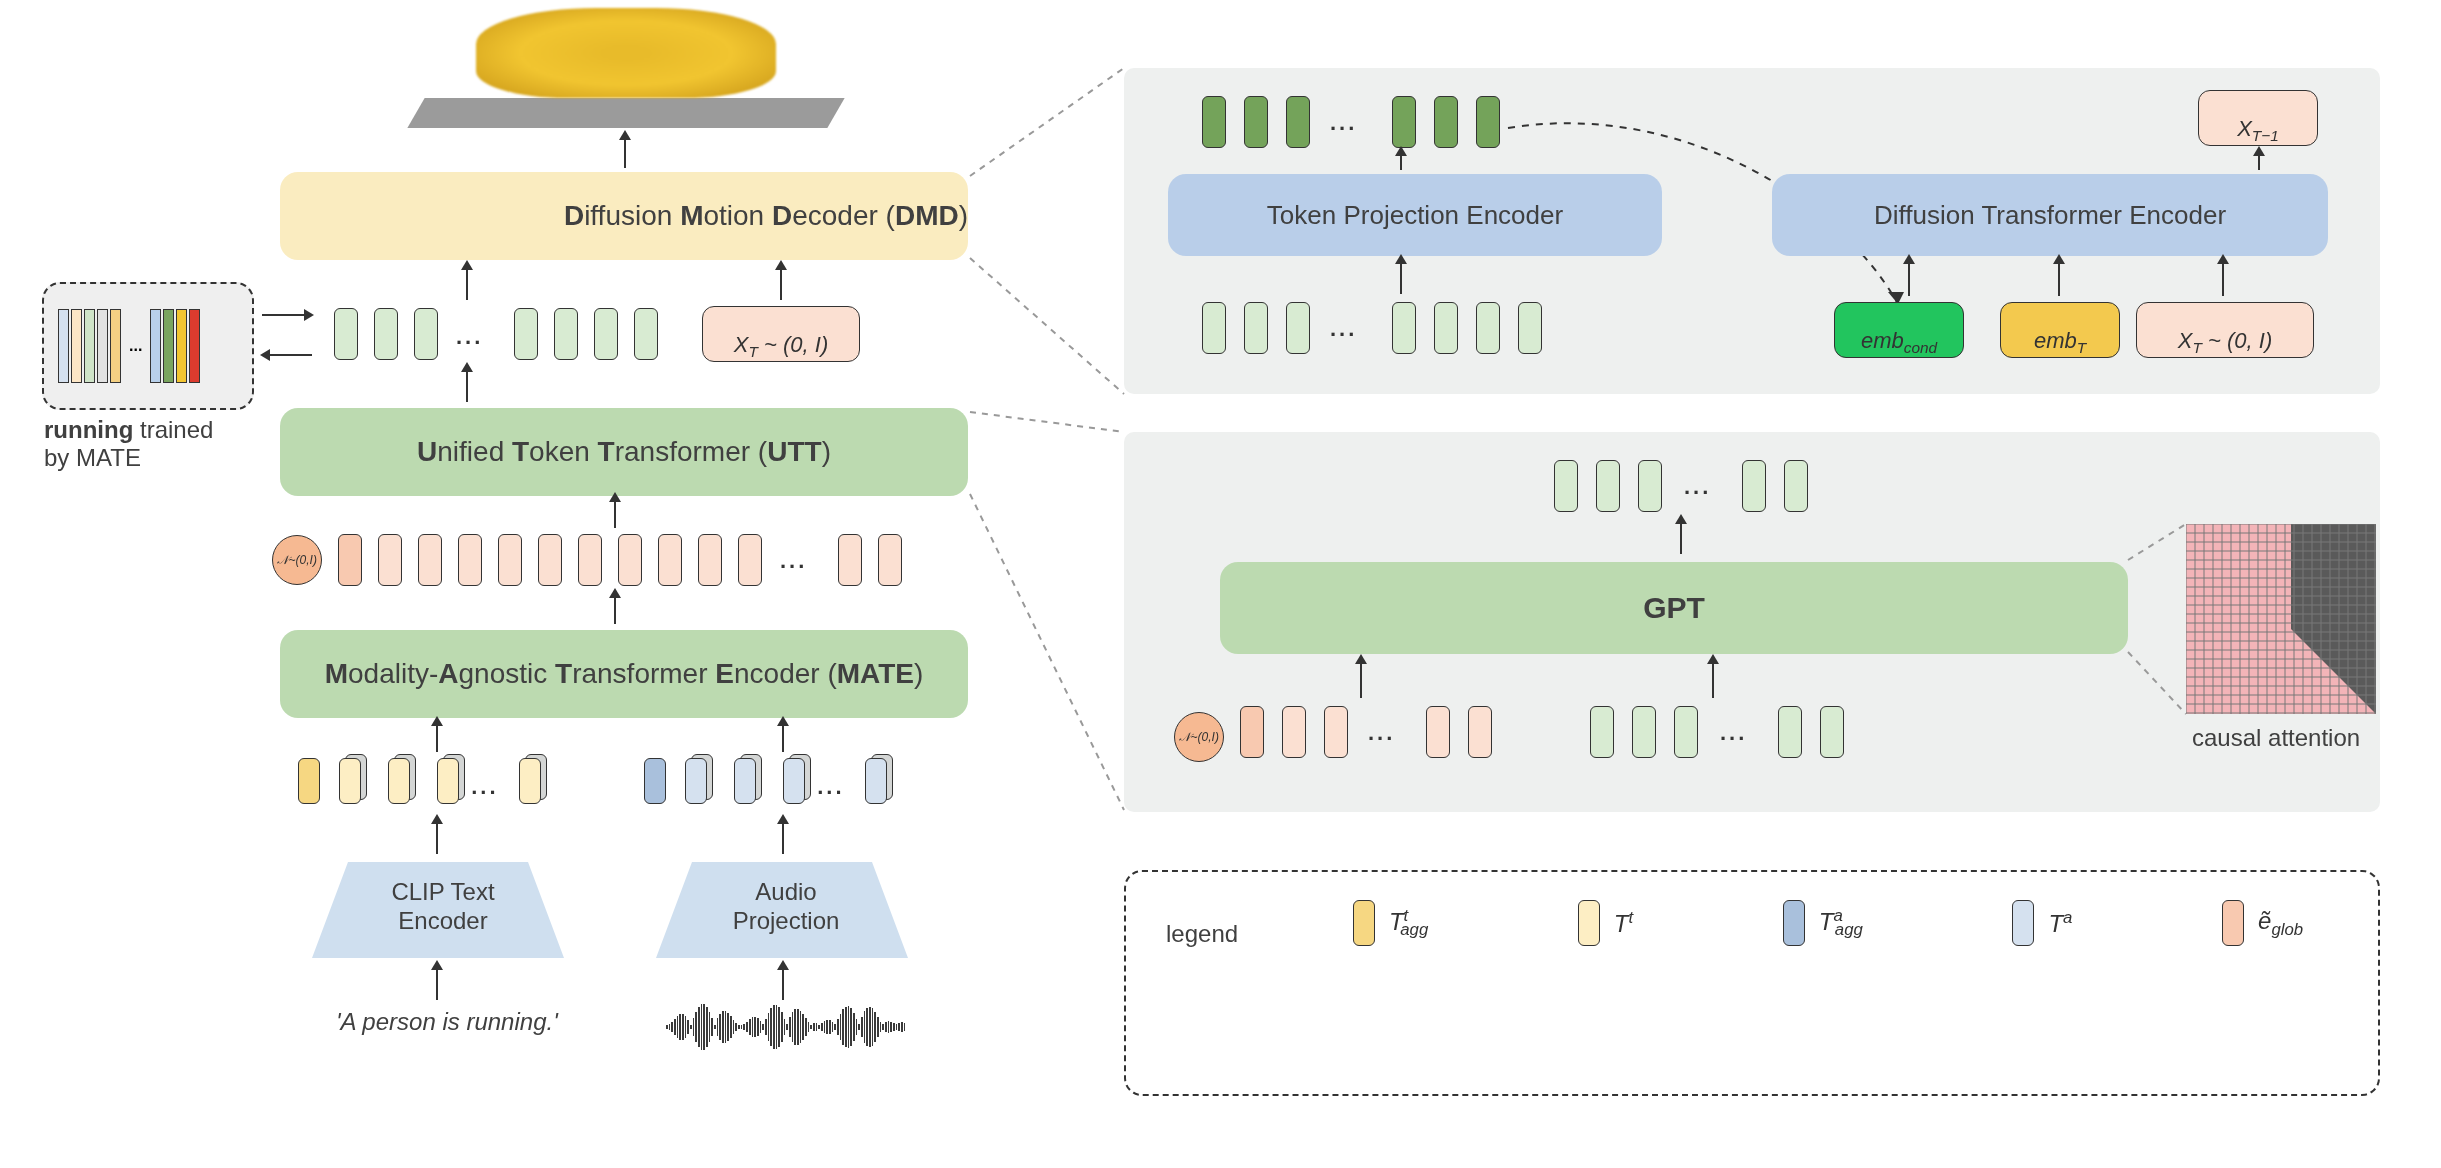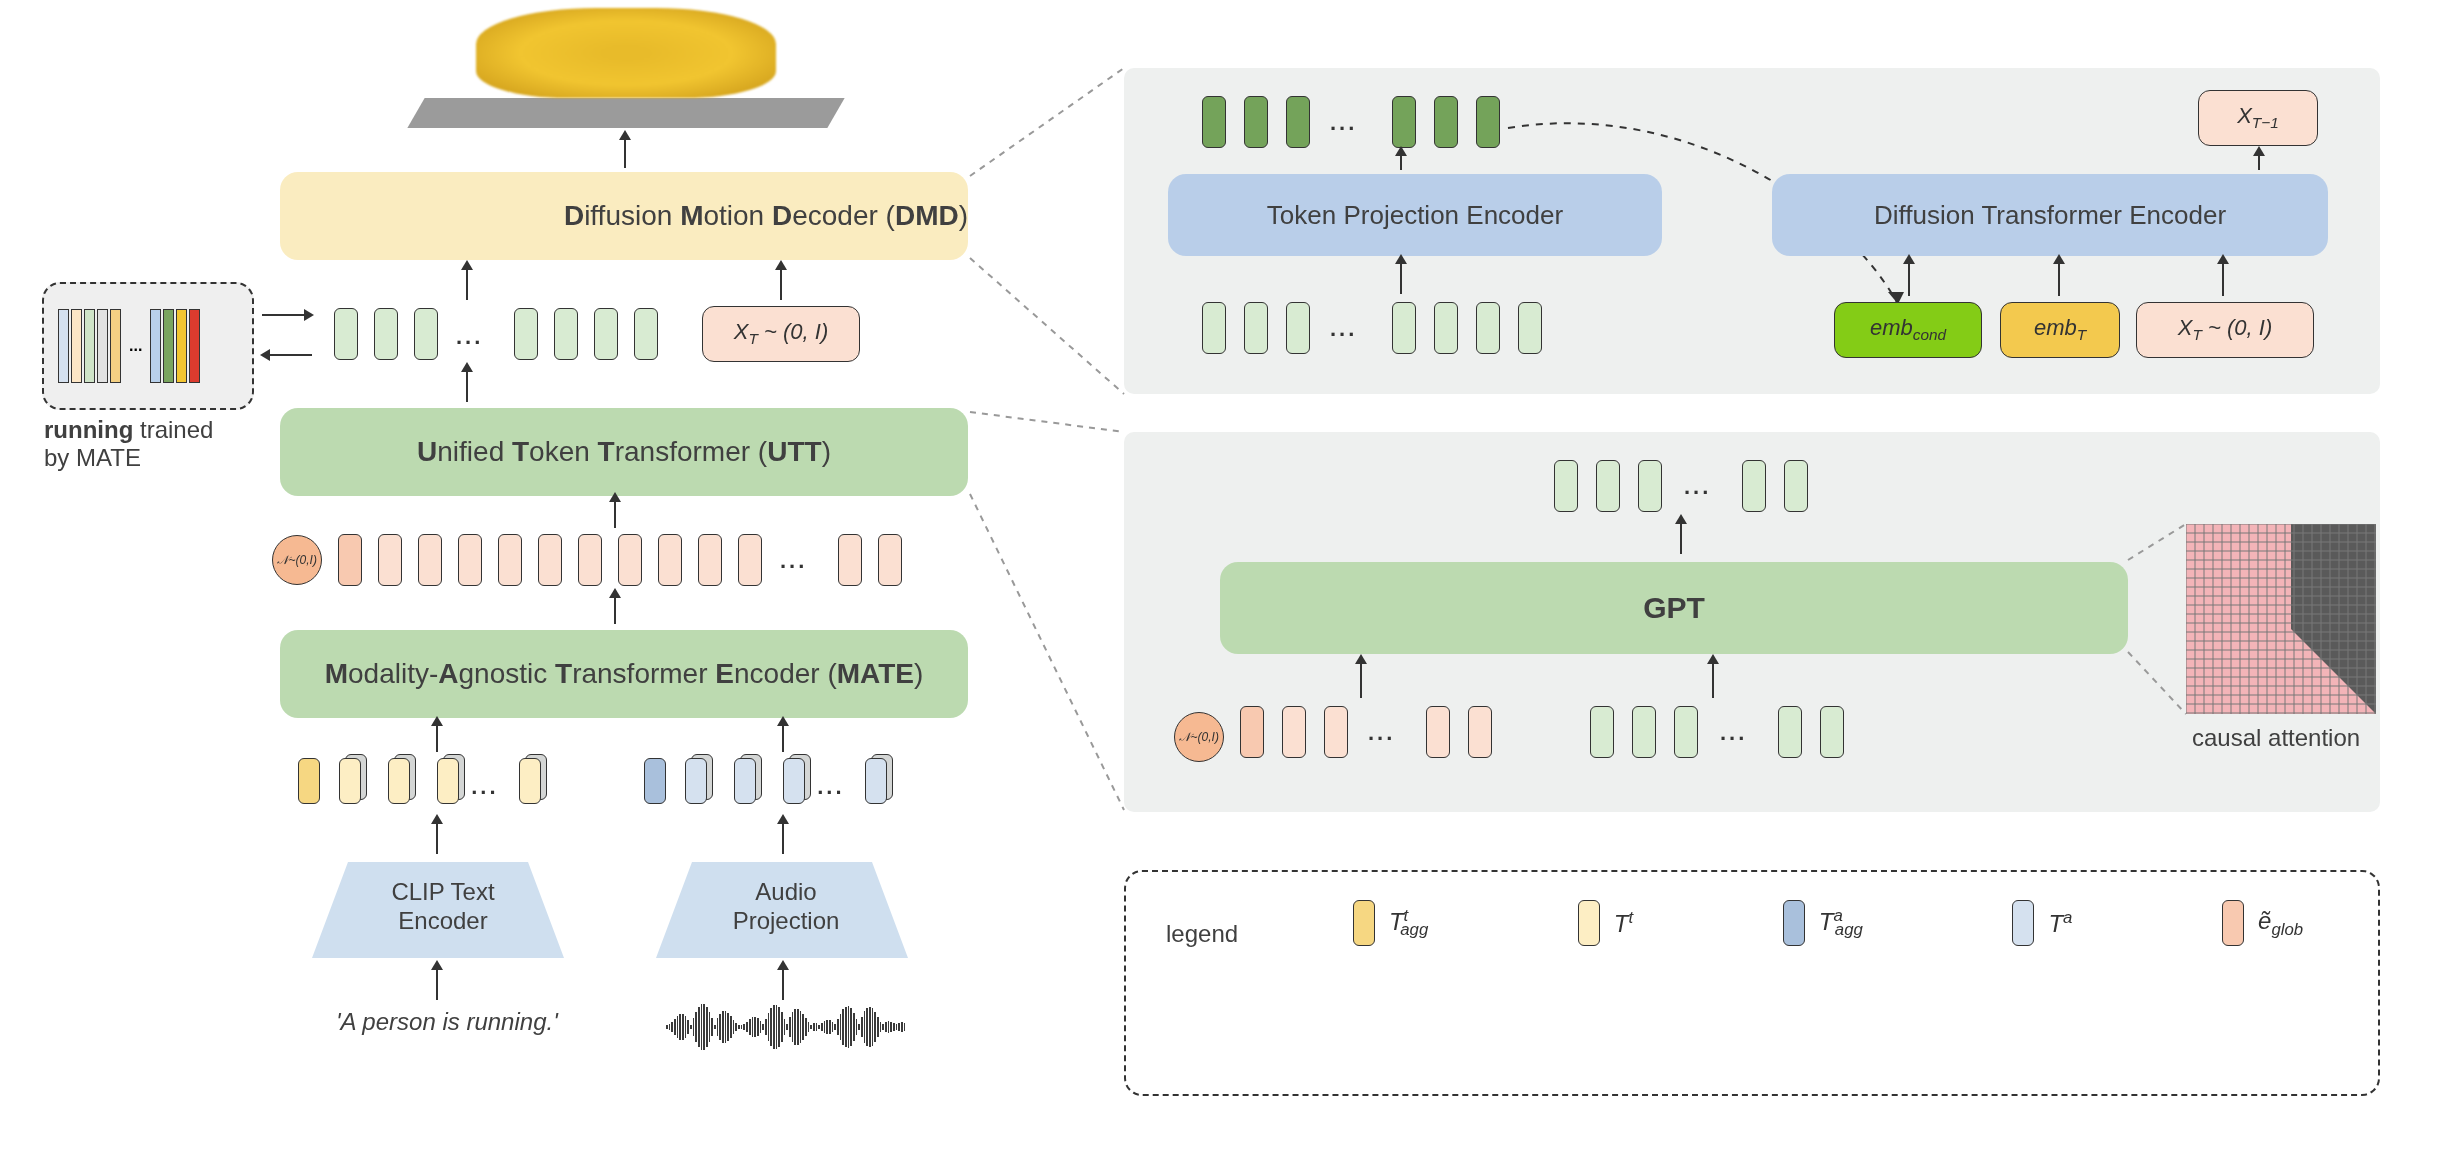--- a/index.html
+++ b/index.html
@@ -58,21 +58,21 @@
     background: #f6b992;
     font-size: 12px;
     font-style: italic;
     color: #333;
   }
   .chip {
     position: absolute;
     border-radius: 12px;
     border: 1.6px solid #333;
     display: flex;
-    align-items: center;
+    align-items: flex-end;
     justify-content: center;
     font-size: 22px;
     font-style: italic;
     color: #333;
     background: #fbe0d2;
   }
   .arrow {
     position: absolute;
     width: 2px;
     background: #333;
@@ -373,21 +373,21 @@
 
 <div class="main-block bluebox" style="left:1772px; top:174px; width:556px; height:82px; font-size:26px;">
   <span>Diffusion Transformer Encoder</span>
 </div>
 
 <div class="chip" style="left:2198px; top:90px; width:120px; height:56px;">
   <span><i>X</i><sub><i>T</i>−1</sub></span>
 </div>
 <div class="arrow" style="left:2258px; top:154px; height:16px;"></div>
 
-<div class="chip" style="left:1834px; top:302px; width:148px; height:56px; background:#84cc16;">
+<div class="chip" style="left:1834px; top:302px; width:130px; height:56px; background:#22c55e;">
   <span><i>emb<sub>cond</sub></i></span>
 </div>
 <div class="chip" style="left:2000px; top:302px; width:120px; height:56px; background:#f3c94e;">
   <span><i>emb<sub>T</sub></i></span>
 </div>
 <div class="chip" style="left:2136px; top:302px; width:178px; height:56px;">
   <span><i>X<sub>T</sub></i> ~ (0, <i>I</i>)</span>
 </div>
 <div class="arrow" style="left:1908px; top:262px; height:34px;"></div>
 <div class="arrow" style="left:2058px; top:262px; height:34px;"></div>

